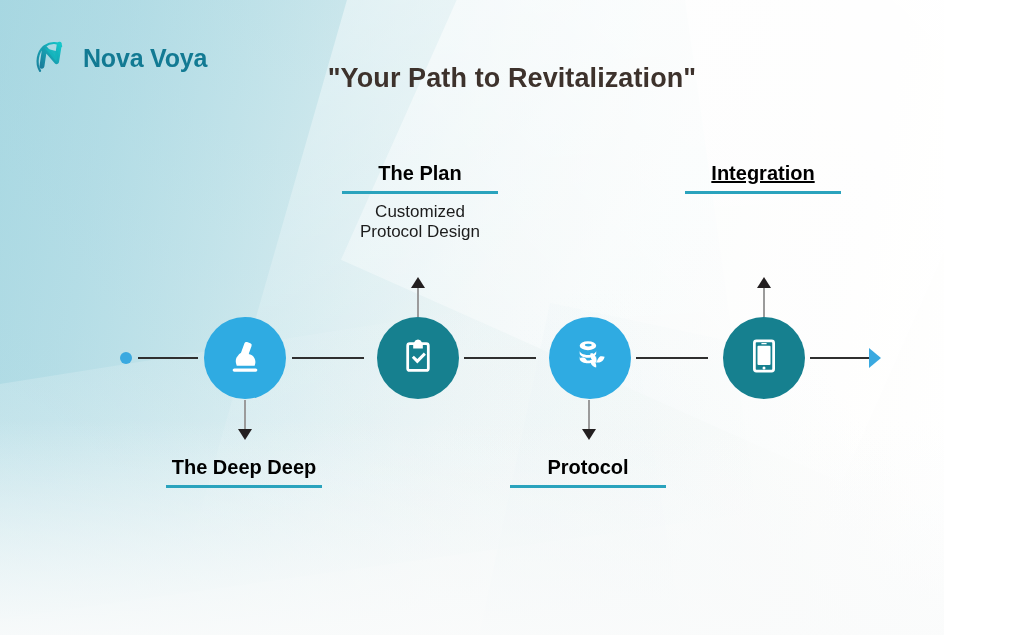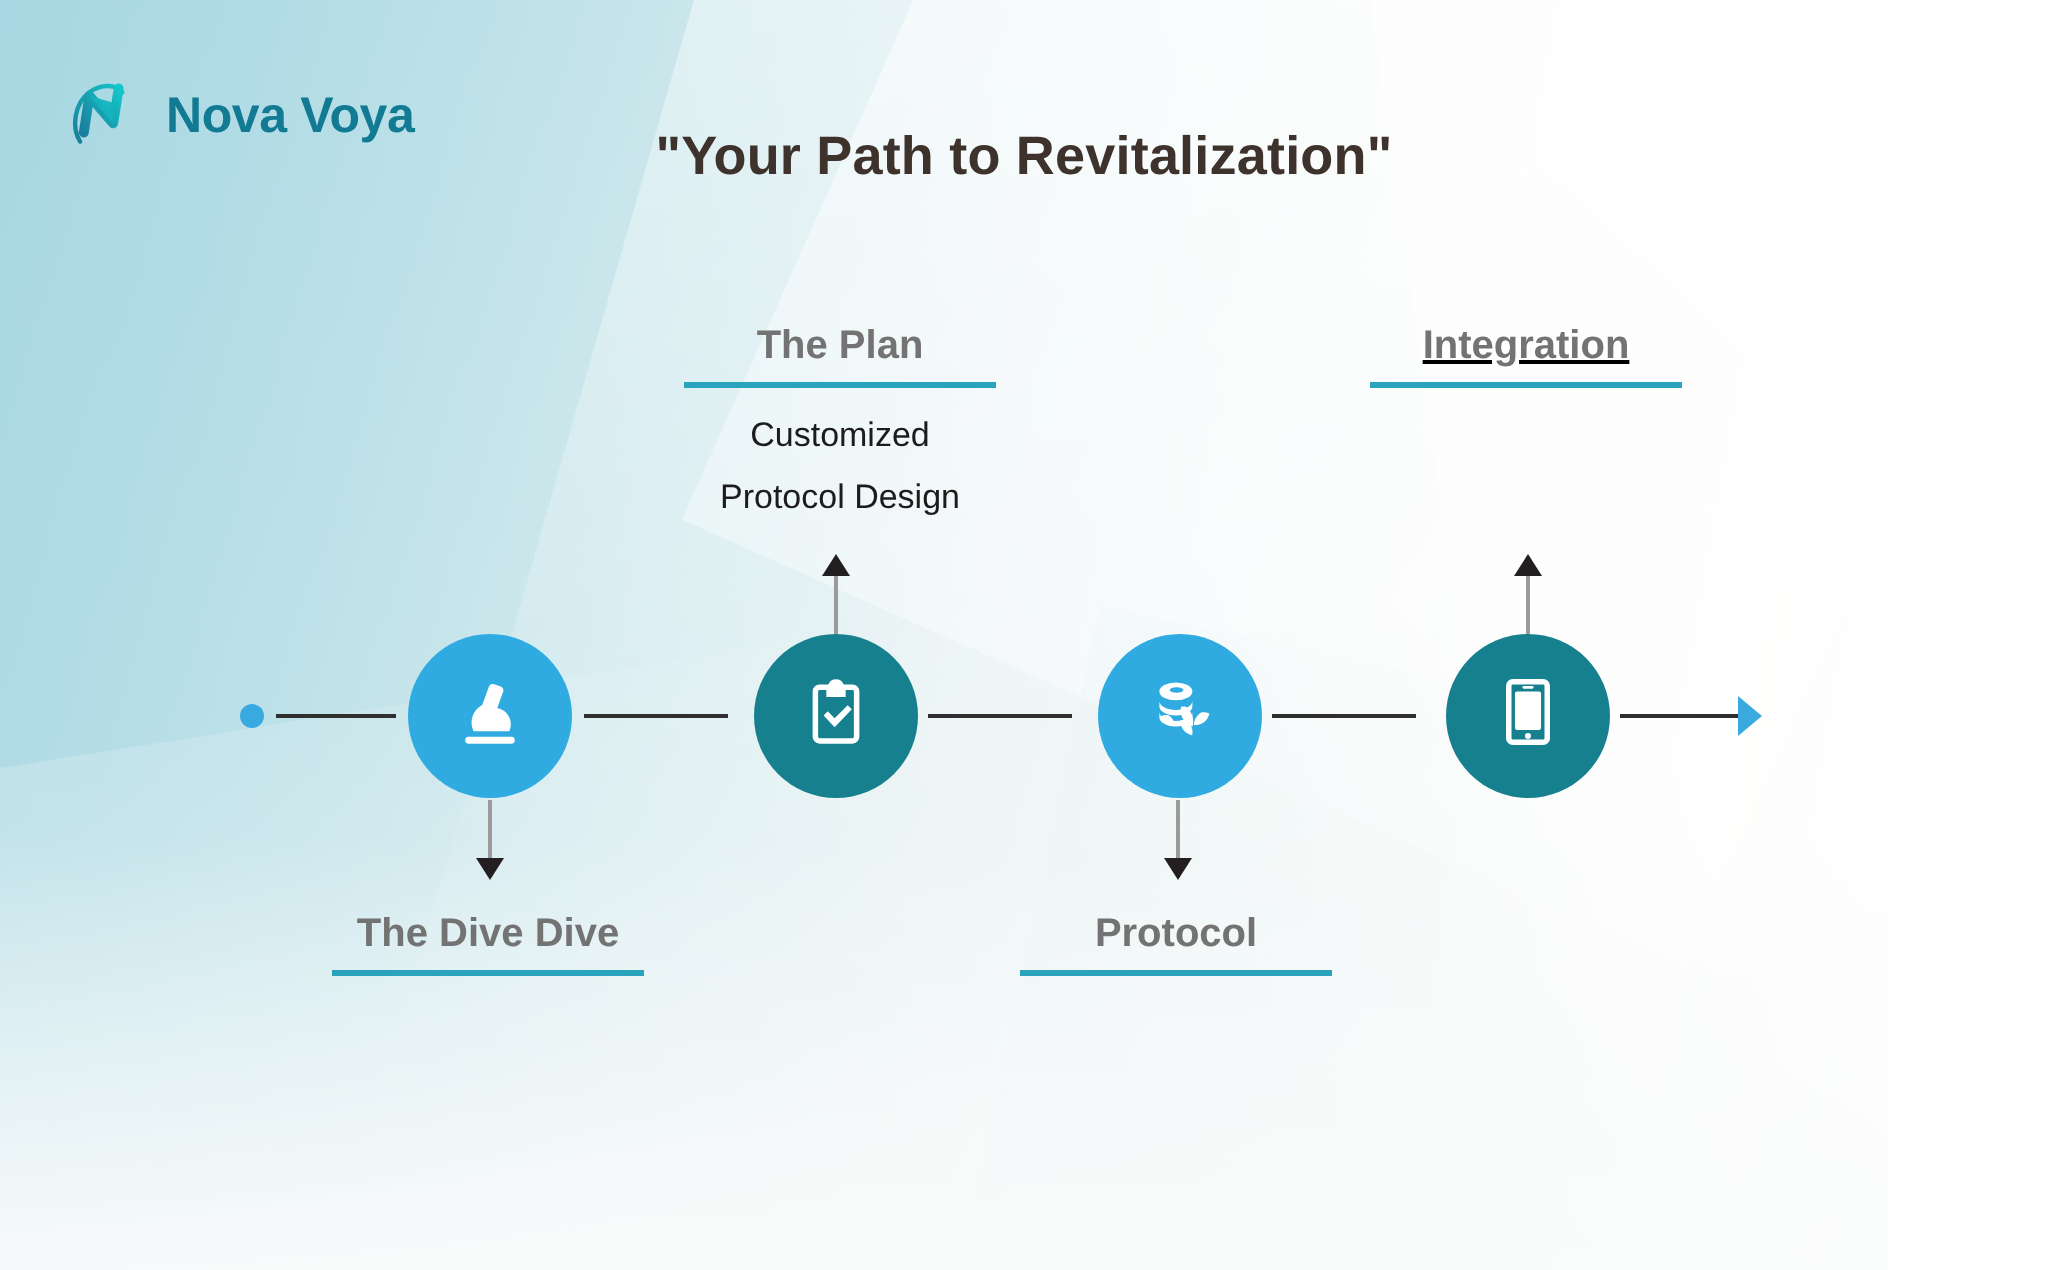--- a/index.html
+++ b/index.html
@@ -91,27 +91,27 @@
   .conn-head{
     position:absolute; width:0; height:0;
     border-left:7px solid transparent; border-right:7px solid transparent;
   }
   .conn-head.up   { border-bottom:11px solid #231f20; }
   .conn-head.down { border-top:11px solid #231f20; }
 
   
   .step-text{ position:absolute; width:240px; text-align:center; }
   .step-head{
-    font-size:20px; font-weight:bold; color:#737373; white-space:nowrap;
+    font-size:20px; font-weight:bold; color:#000000; white-space:nowrap;
   }
   .step-rule{
     height:3px; background:#2aa3bd; margin:6px auto 8px auto; width:156px;
   }
   .step-body{
-    font-size:17px; line-height:31px; color:#1c1c1c; white-space:pre-line;
+    font-size:17px; line-height:20px; color:#1c1c1c; white-space:pre-line;
   }
 </style>
 </head>
 <body>
 
 <div id="stage">
 
   <div class="bg-base"></div>
   <div class="bg-soft-1"></div>
   <div class="bg-diag-a"></div>
@@ -213,21 +213,21 @@
       <div class="step-body">Customized
 Protocol Design</div>
     </div>
 
     <div class="step-text" style="left:643px; top:162px;text-decoration:underline;">
       <div class="step-head">Integration</div>
       <div class="step-rule"></div>
     </div>
 
     <div class="step-text" style="left:124px; top:456px;">
-      <div class="step-head">The Dive Dive</div>
+      <div class="step-head">The Deep Deep</div>
       <div class="step-rule"></div>
     </div>
 
     <div class="step-text" style="left:468px; top:456px;">
       <div class="step-head">Protocol</div>
       <div class="step-rule"></div>
     </div>
 
   </div>
 </div>

